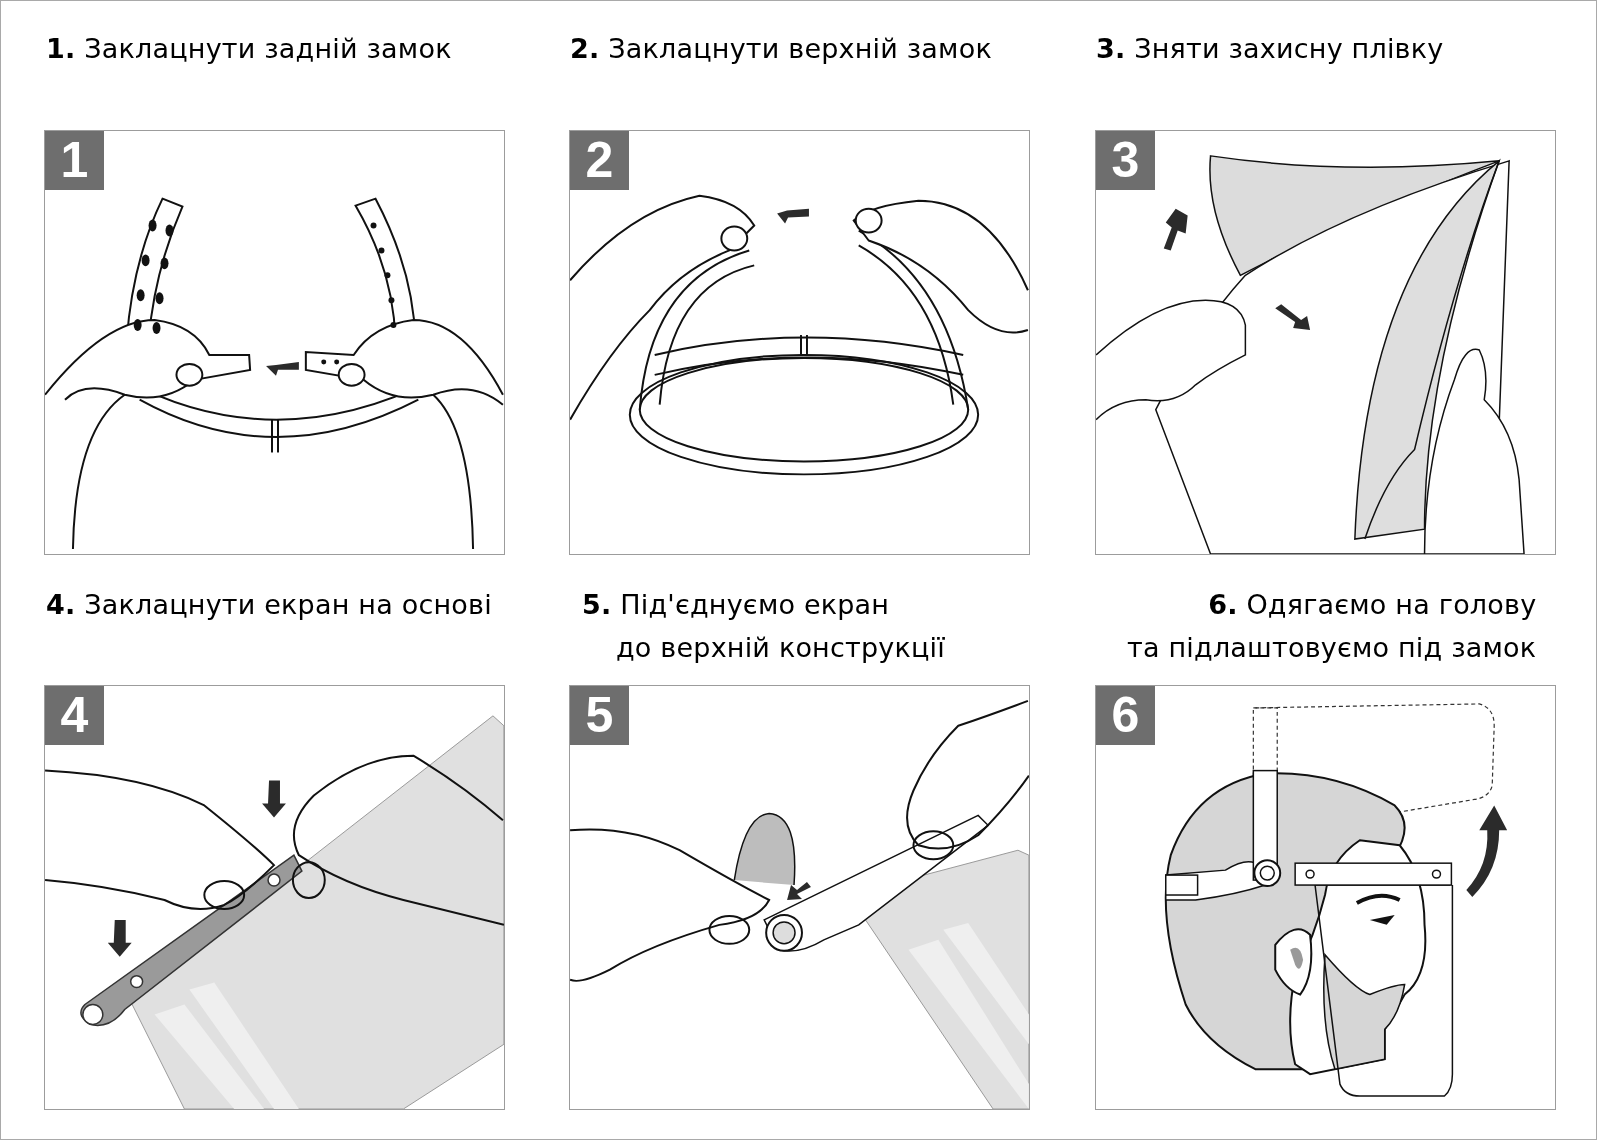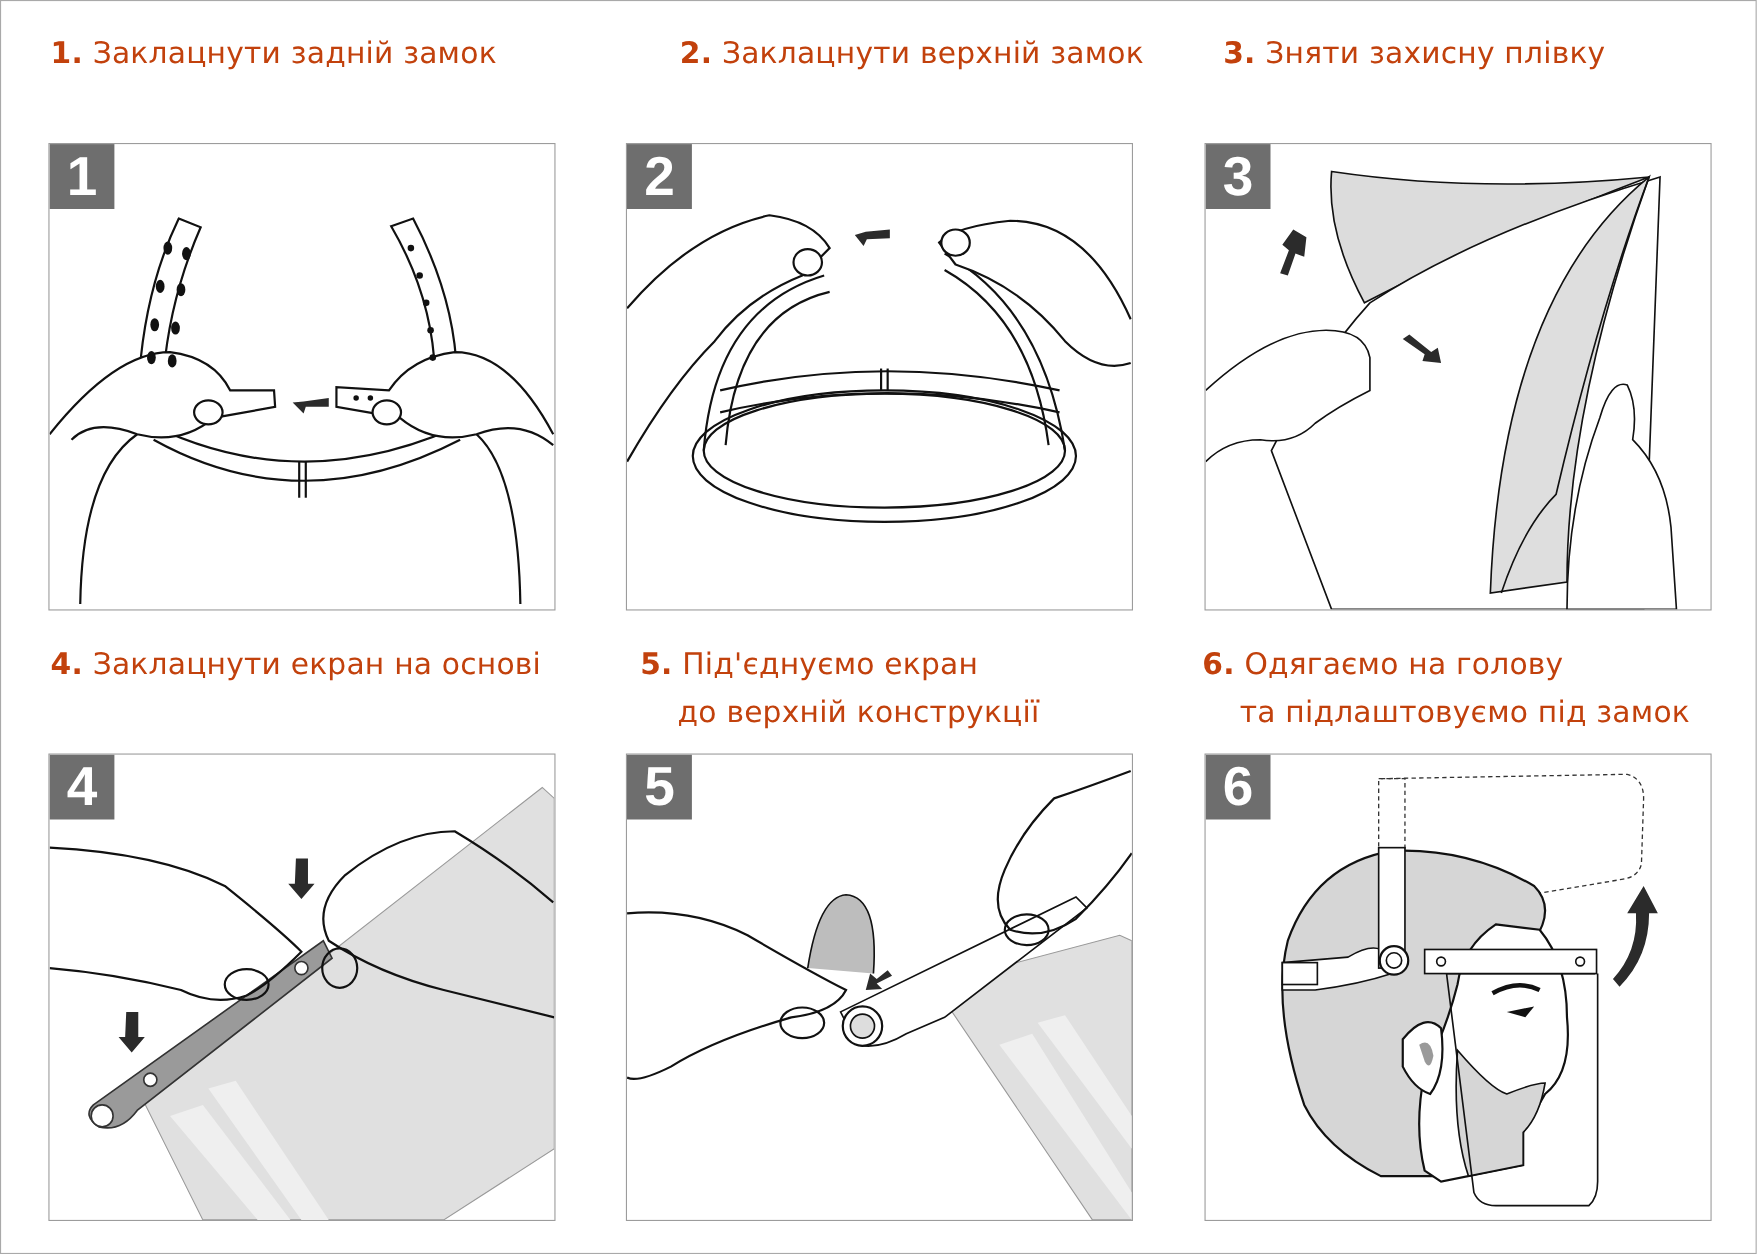--- a/index.html
+++ b/index.html
@@ -1,51 +1,51 @@
 <!DOCTYPE html>
 <html><head>
 <meta charset="utf-8">
 <style>
   html,body{margin:0;padding:0;background:#fff;}
   body{width:1600px;height:1143px;position:relative;overflow:hidden;font-family:"DejaVu Sans","Liberation Sans",sans-serif;}
   .frame{position:absolute;left:0;top:0;width:1597px;height:1140px;border:1.5px solid #a9a9a9;box-sizing:border-box;}
-  .caption{position:absolute;font-size:27px;line-height:43px;color:#c2410c;letter-spacing:0.2px;}
+  .caption{position:absolute;font-size:27px;line-height:43px;color:#000000;letter-spacing:0.2px;}
   .caption .num{font-weight:bold;}
   .caption .l2{display:block;padding-left:34px;}
   .panel{position:absolute;width:461px;height:425px;border:1.5px solid #9c9c9c;box-sizing:border-box;background:#fff;overflow:hidden;}
   .panel svg.art{position:absolute;left:0;top:0;width:100%;height:100%;}
   .badge{position:absolute;left:0;top:0;width:59px;height:59px;background:#6e6e6e;color:#fff;font-family:"Liberation Sans",sans-serif;font-weight:bold;font-size:50px;line-height:59px;text-align:center;z-index:2;}
 </style>
 </head>
 <body>
 
 <div class="frame"></div>
 
 <div class="caption" style="left:46px;top:27px;">
   <span class="num">1.</span>
   <span>Заклацнути задній замок</span>
 </div>
-<div class="caption" style="left:570px;top:27px;margin-left:48px;">
+<div class="caption" style="left:570px;top:27px;">
   <span class="num">2.</span>
   <span>Заклацнути верхній замок</span>
 </div>
-<div class="caption" style="left:1096px;top:27px;margin-left:16px;">
+<div class="caption" style="left:1096px;top:27px;">
   <span class="num">3.</span>
   <span>Зняти захисну плівку</span>
 </div>
 <div class="caption" style="left:46px;top:583px;">
   <span class="num">4.</span>
   <span>Заклацнути екран на основі</span>
 </div>
 <div class="caption" style="left:582px;top:583px;">
   <span class="num">5.</span>
   <span>Під'єднуємо екран</span>
   <span class="l2">до верхній конструкції</span>
 </div>
-<div class="caption" style="left:1093px;top:583px;">
+<div class="caption" style="left:1093px;top:583px;text-align:right;">
   <span class="num">6.</span>
   <span>Одягаємо на голову</span>
   <span class="l2">та підлаштовуємо під замок</span>
 </div>
 
 <div class="panel" style="left:44px;top:130px;">
   <div class="badge" style="background: rgb(110, 110, 110);">1</div>
   <svg class="art" viewBox="0 0 461 425">
     <g fill="none" stroke="#111" stroke-width="2">
 

